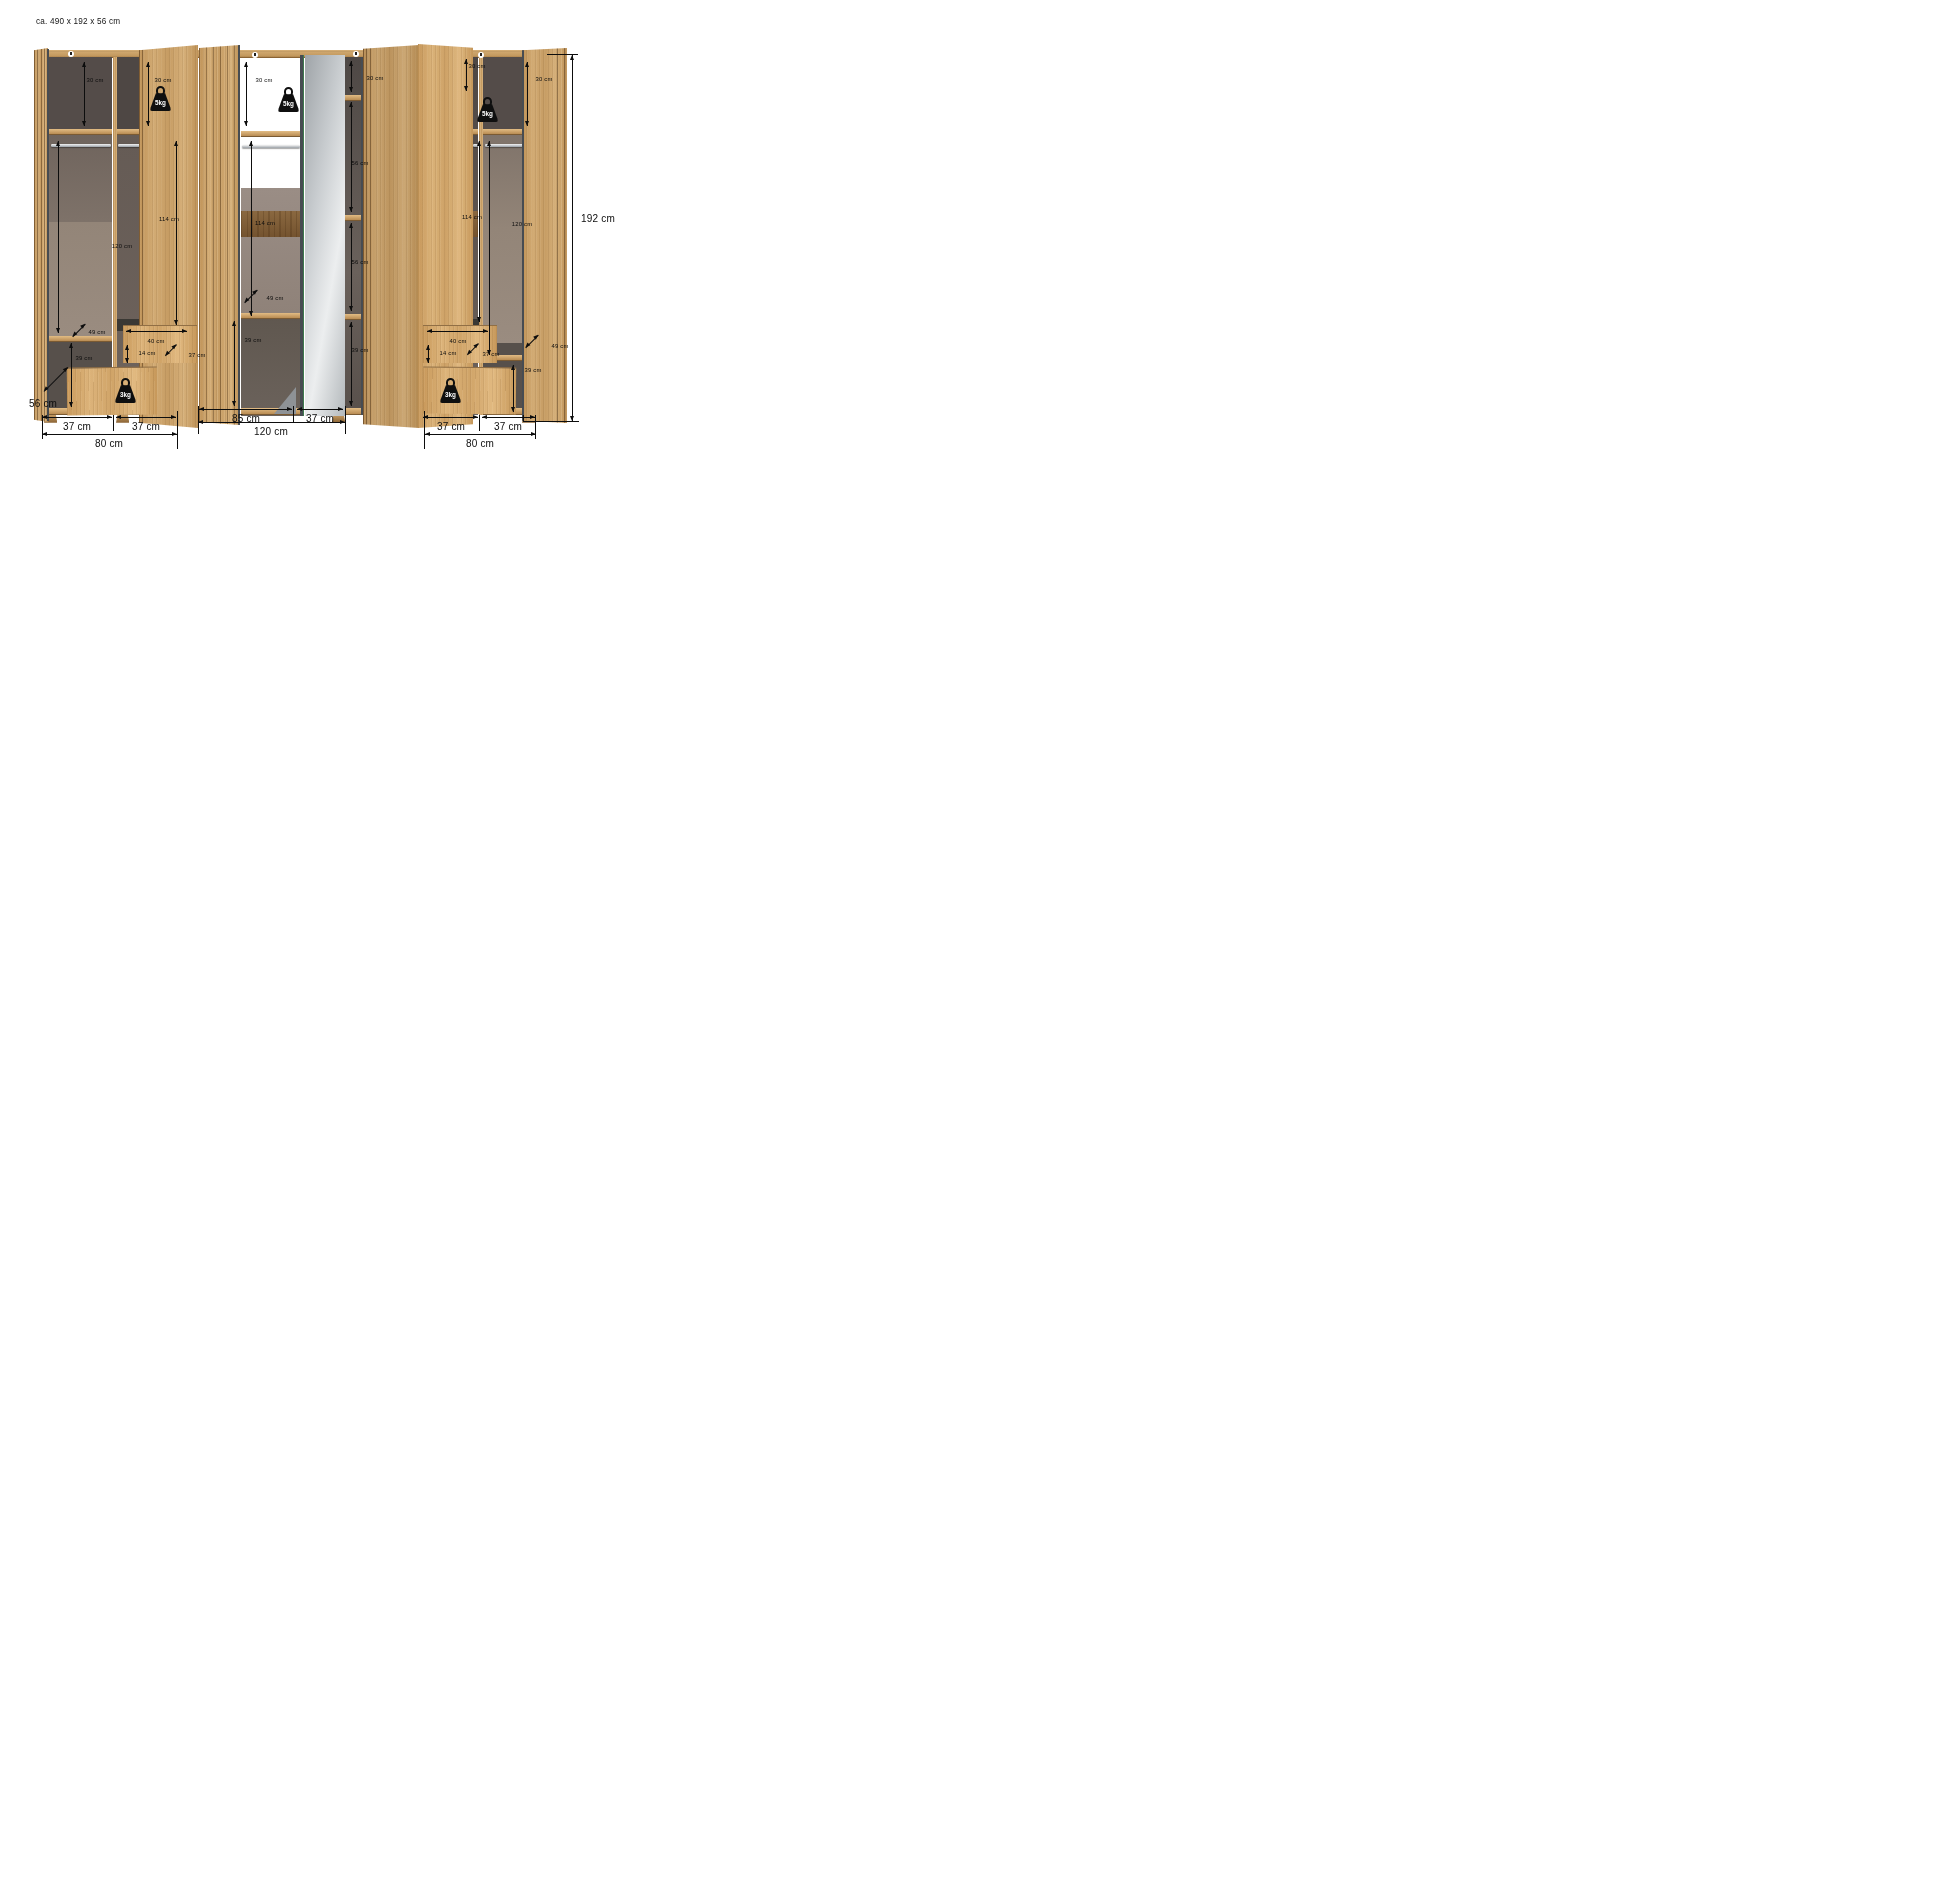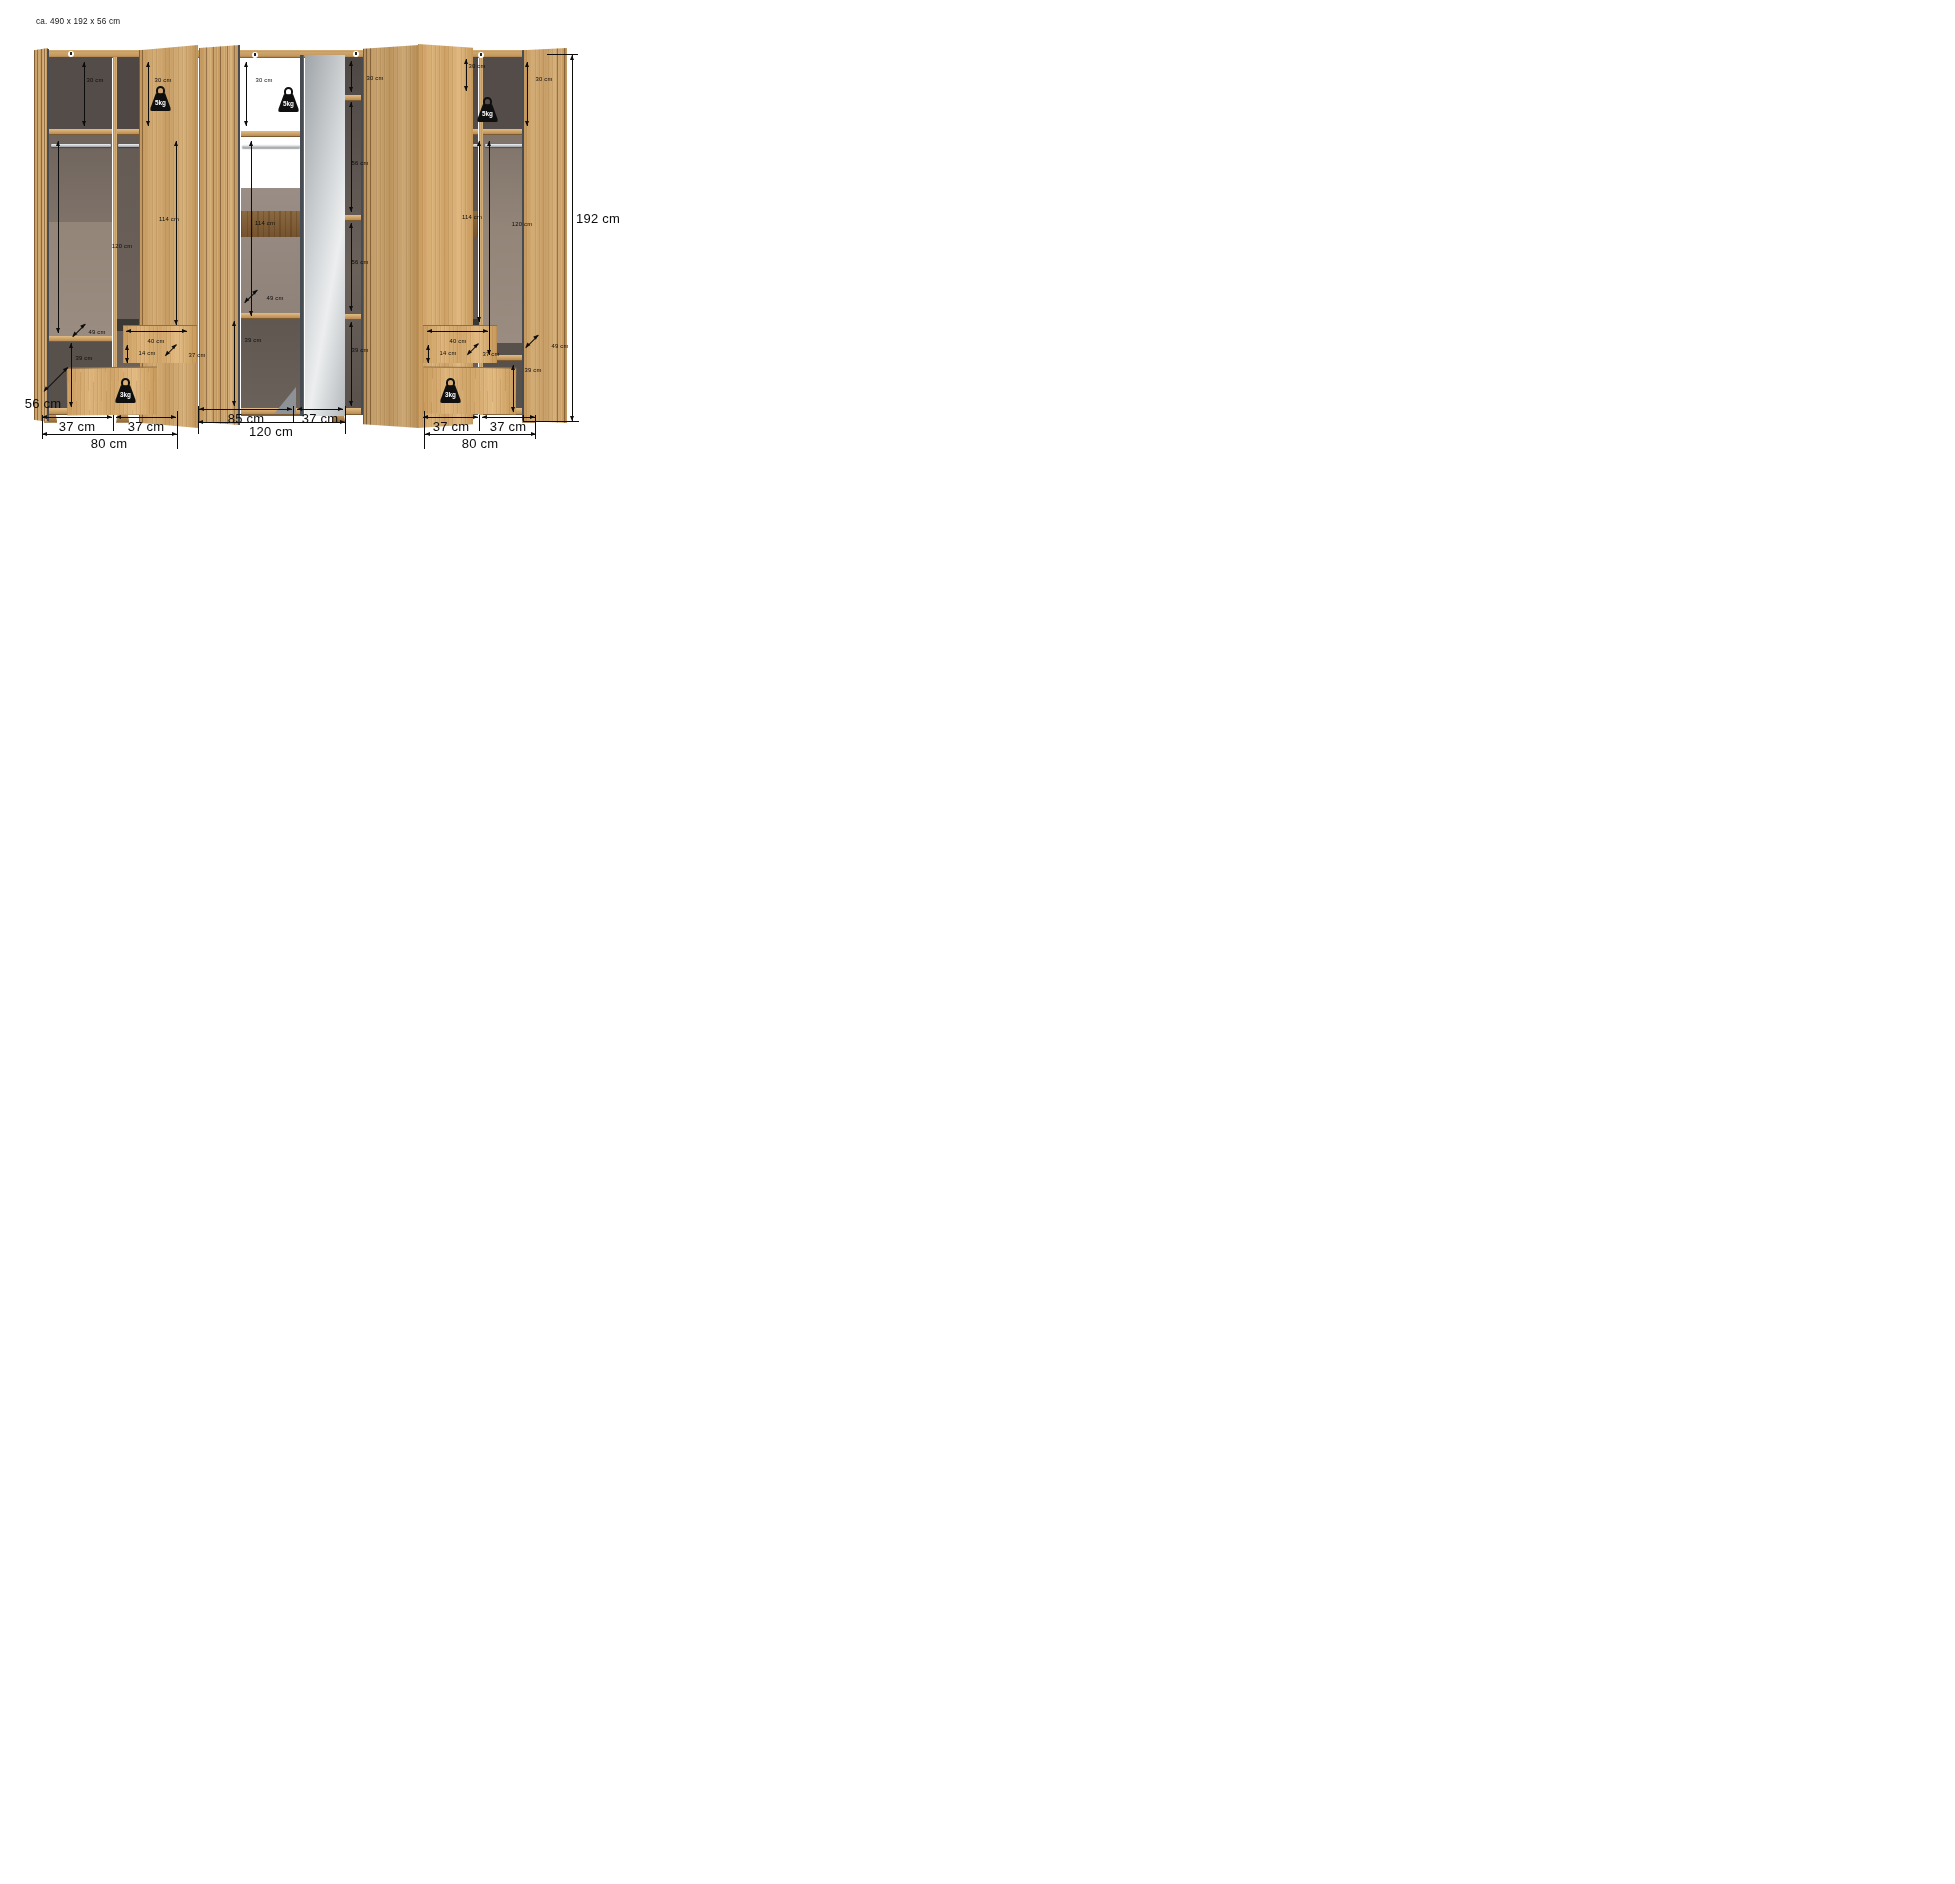--- a/index.html
+++ b/index.html
@@ -18,21 +18,21 @@
     repeating-linear-gradient(90deg, rgba(60,35,10,.22) 0 1.2px, transparent 1.2px 5.5px),
     linear-gradient(#8a6840,#74532f);}
   .slatso{background:repeating-linear-gradient(90deg, rgba(64,38,12,.45) 0 0.8px, rgba(255,235,200,.14) 0.8px 1.2px, transparent 1.2px 3.5px);}
   .gredge{background:#474c52;}
   .rail{background:linear-gradient(#f4f4f4,#9aa0a6);border-radius:1.2px;height:2.7px;box-shadow:0 0.8px 1.2px rgba(0,0,0,.45);}
   .leg{background:linear-gradient(#c49a62,#8a6334);clip-path:polygon(10% 0,90% 0,100% 100%,0 100%);width:13.3px;height:7.8px;}
   .vent{width:5.9px;height:5.9px;background:#fff;border-radius:50%;display:flex;align-items:center;justify-content:center;}
   .vent i{display:block;width:1.6px;height:3.1px;background:#23201d;}
   
   .dim{position:absolute;transform:translate(-50%,-50%);font-size:5.9px;color:#0d0d0d;white-space:nowrap;letter-spacing:0.2px;}
-  .dim-lg{font-size:13px;}
+  .dim-lg{font-size:10px;}
   .title{position:absolute;font-size:8.2px;color:#141414;letter-spacing:0.2px;}
   .varrow{position:absolute;width:0.8px;background:#0d0d0d;}
   .varrow::before{content:"";position:absolute;top:-0.4px;left:50%;transform:translateX(-50%);
     border-left:2.7px solid transparent;border-right:2.7px solid transparent;border-bottom:5.9px solid #0d0d0d;}
   .varrow::after{content:"";position:absolute;bottom:-0.4px;left:50%;transform:translateX(-50%);
     border-left:2.7px solid transparent;border-right:2.7px solid transparent;border-top:5.9px solid #0d0d0d;}
   .harrow{position:absolute;height:0.8px;background:#0d0d0d;}
   .harrow::before{content:"";position:absolute;left:-0.4px;top:50%;transform:translateY(-50%);
     border-top:2.7px solid transparent;border-bottom:2.7px solid transparent;border-right:5.9px solid #0d0d0d;}
   .harrow::after{content:"";position:absolute;right:-0.4px;top:50%;transform:translateY(-50%);

